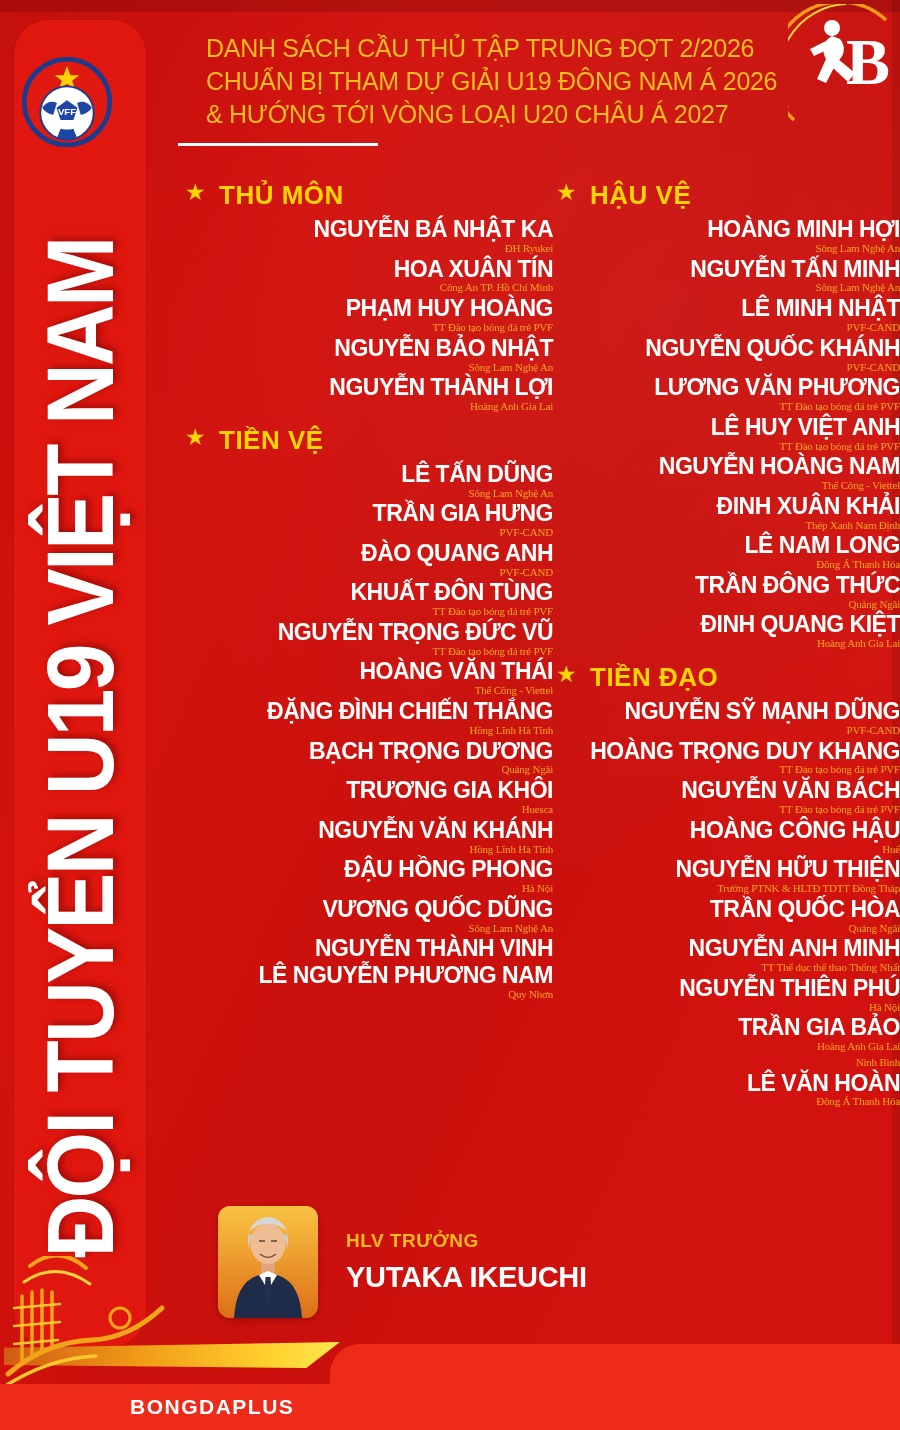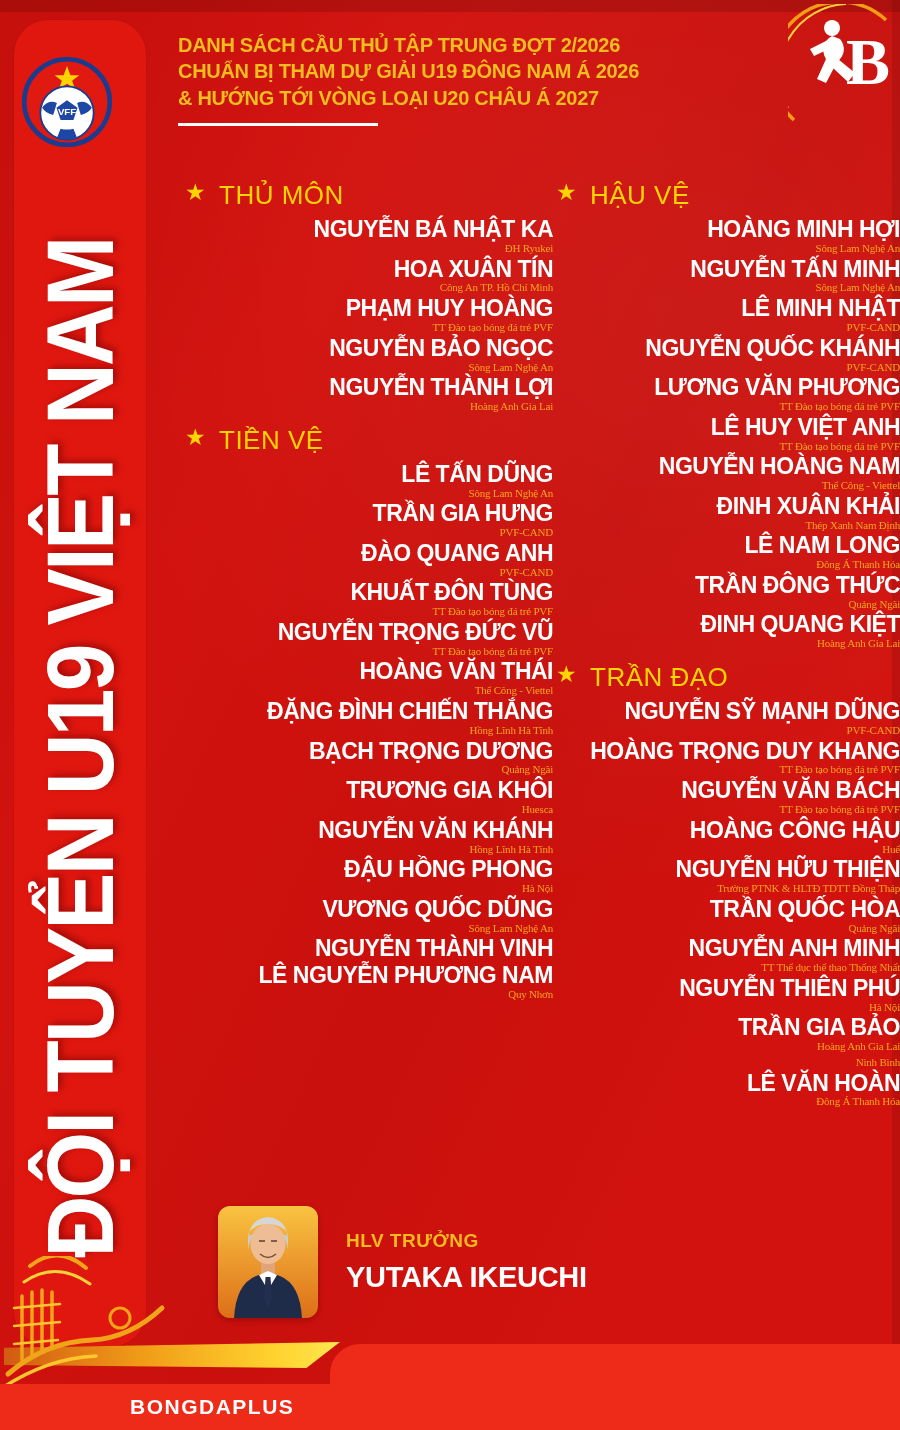--- a/index.html
+++ b/index.html
@@ -20,34 +20,34 @@
   .vff-logo{position:absolute;left:21px;top:56px;}
   .vertical-title{
     position:absolute;left:80px;top:748px;
     transform:translate(-50%,-50%) rotate(-90deg) scaleX(.9);
     white-space:nowrap;color:#ffffff;font-weight:bold;font-size:95px;letter-spacing:-3px;
     text-shadow:3px 4px 8px rgba(110,0,0,.5);
   }
 
   
   .header{position:absolute;left:178px;top:32px;width:660px;}
-  .header-line{color:#f3bd1d;font-weight:bold;font-size:20px;line-height:1.32;letter-spacing:-.3px;}
+  .header-line{color:#f3bd1d;font-weight:normal;font-size:25px;line-height:1.32;letter-spacing:-.3px;margin-left:28px;}
   .header-underline{width:200px;height:3px;background:#ffffff;margin-top:12px;}
 
   
   .brand-badge{position:absolute;right:2px;top:4px;width:110px;height:122px;}
 
   
   .col{position:absolute;top:176px;}
   .col-left{left:185px;width:368px;}
   .col-right{left:556px;width:344px;}
   .section + .section{margin-top:14px;}
   .section-header{position:relative;padding-left:34px;margin:6px 0 10px 0;}
   .star-icon{position:absolute;left:0;top:-1px;color:#ffd400;font-size:23px;line-height:1;}
-  .section-title{color:#ffd400;font-weight:normal;font-size:26px;letter-spacing:.5px;line-height:1;}
+  .section-title{color:#ffd400;font-weight:bold;font-size:26px;letter-spacing:.5px;line-height:1;}
   .player{margin-left:34px;margin-bottom:3px;text-align:right;}
   .player-name{color:#ffffff;font-weight:bold;font-size:23px;line-height:1.04;letter-spacing:-.5px;}
   .player-club{color:#f8a51d;font-size:11px;line-height:1.15;letter-spacing:-.2px;font-family:Liberation Serif, serif;}
 
   
   .coach{position:absolute;left:218px;top:1206px;display:flex;gap:28px;}
   .coach-photo{width:100px;height:112px;border-radius:12px;overflow:hidden;box-shadow:0 2px 6px rgba(90,0,0,.4);}
   .coach-info{padding-top:24px;}
   .coach-role{color:#f6ba1d;font-weight:bold;font-size:19px;letter-spacing:.5px;}
   .coach-name{color:#ffffff;font-weight:bold;font-size:29px;margin-top:9px;letter-spacing:-.3px;text-align:right;}
@@ -115,21 +115,21 @@
     <div class="player-name">HOA XUÂN TÍN</div>
     <div class="player-club">Công An TP. Hồ Chí Minh</div>
   </div>
 
   <div class="player">
     <div class="player-name">PHẠM HUY HOÀNG</div>
     <div class="player-club">TT Đào tạo bóng đá trẻ PVF</div>
   </div>
 
   <div class="player">
-    <div class="player-name">NGUYỄN BẢO NGỌC</div>
+    <div class="player-name">NGUYỄN BẢO NHẬT</div>
     <div class="player-club">Sông Lam Nghệ An</div>
   </div>
 
   <div class="player">
     <div class="player-name">NGUYỄN THÀNH LỢI</div>
     <div class="player-club">Hoàng Anh Gia Lai</div>
   </div>
 </div>
   </div>
 
@@ -270,21 +270,21 @@
   <div class="player">
     <div class="player-name">ĐINH QUANG KIỆT</div>
     <div class="player-club">Hoàng Anh Gia Lai</div>
   </div>
 </div>
   </div>
 
   <div class="section">
     <div class="section-header">
       <span class="star-icon">★</span>
-      <span class="section-title">TRẦN ĐẠO</span>
+      <span class="section-title">TIỀN ĐẠO</span>
     </div>
     <div class="players">
   <div class="player">
     <div class="player-name">NGUYỄN SỸ MẠNH DŨNG</div>
     <div class="player-club">PVF-CAND</div>
   </div>
 
   <div class="player">
     <div class="player-name">HOÀNG TRỌNG DUY KHANG</div>
     <div class="player-club">TT Đào tạo bóng đá trẻ PVF</div>

